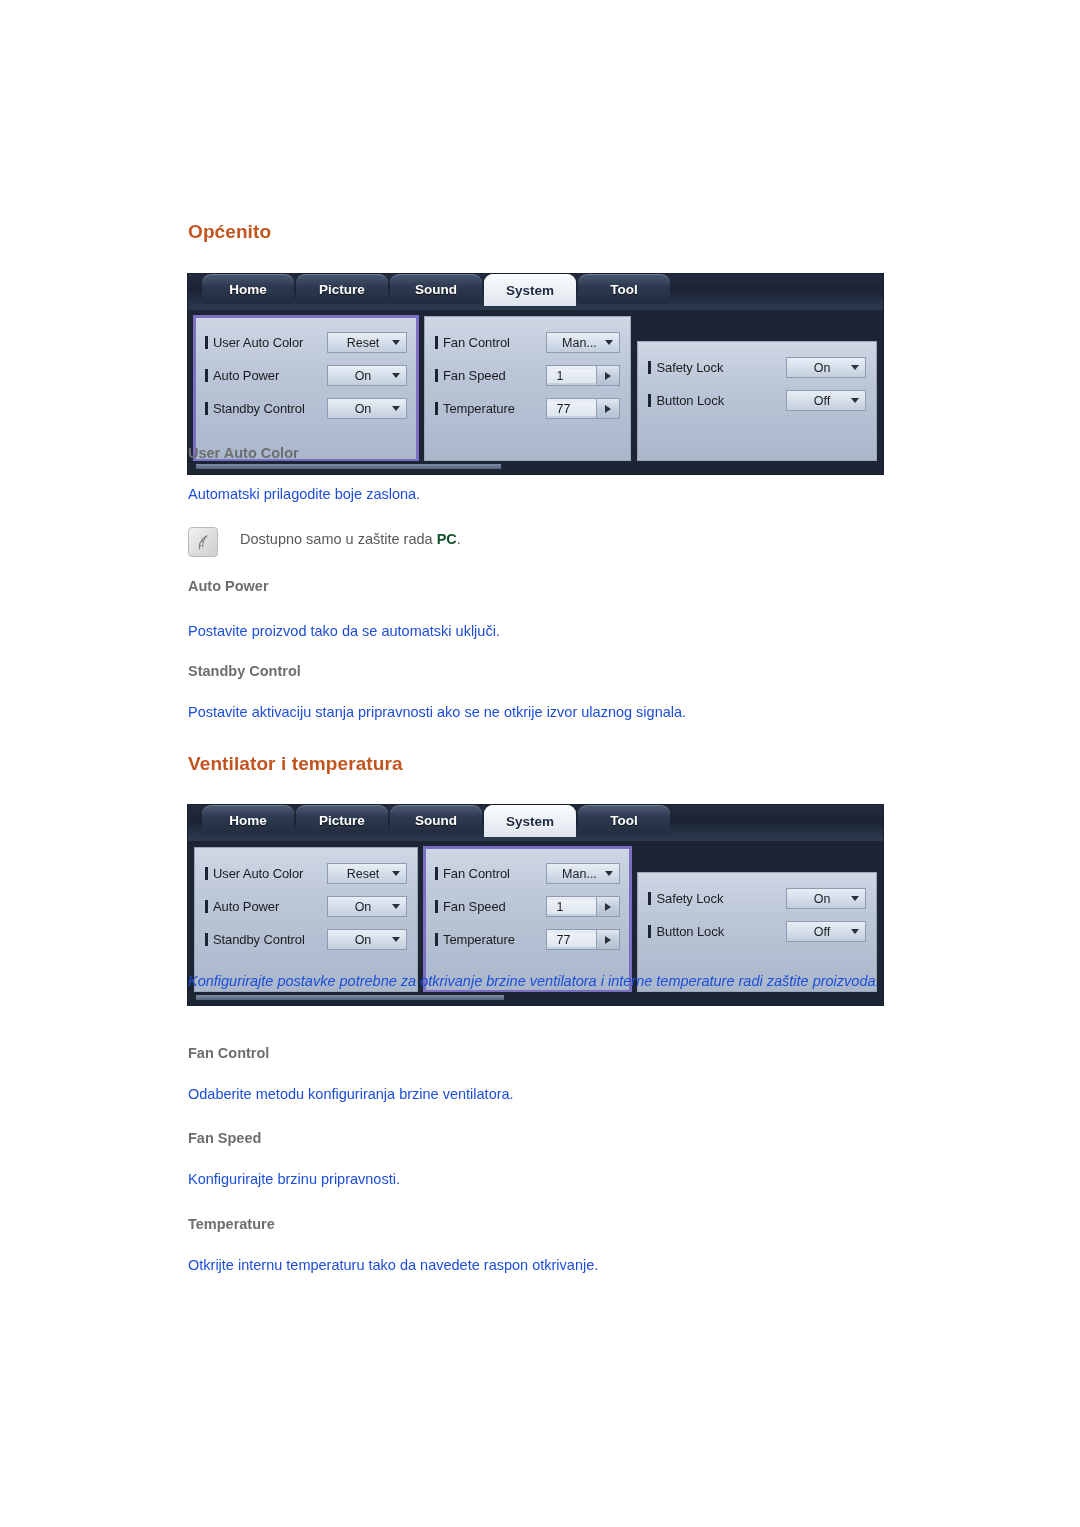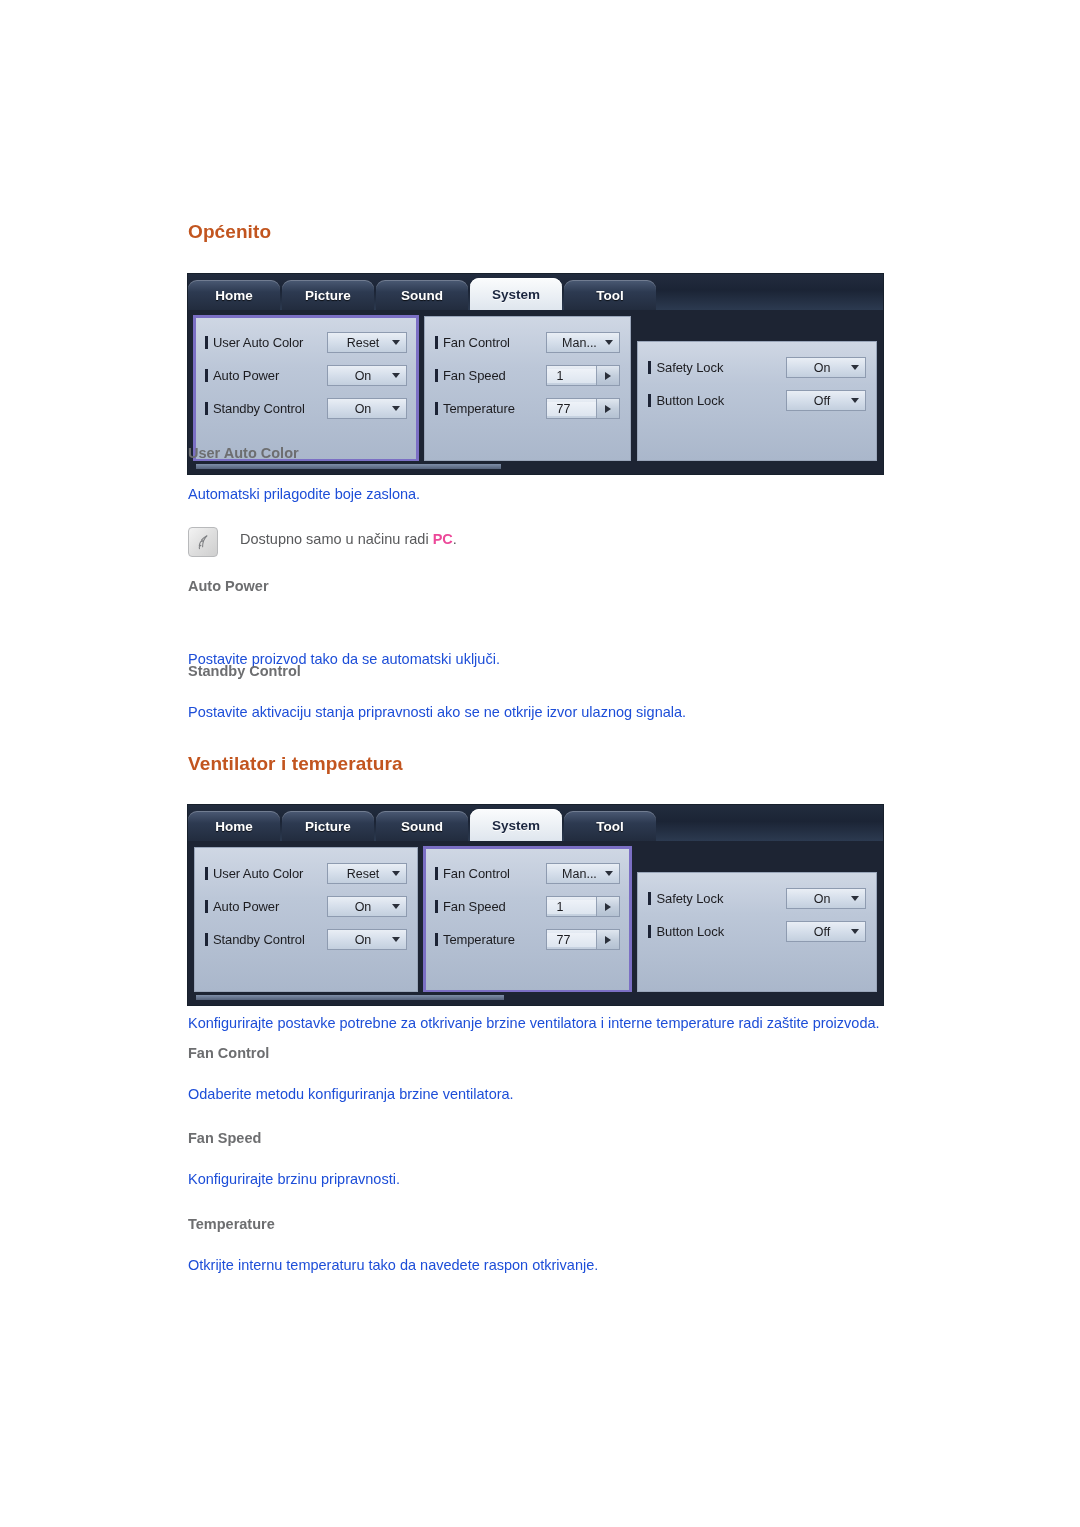--- a/index.html
+++ b/index.html
@@ -53,36 +53,36 @@
     display:flex;align-items:center;justify-content:center;
     flex:0 0 auto;
     margin-top:-4px;
   }
   .note-text{
     margin-left:22px;
     font-size:14.5px;
     color:#58595b;
     white-space:nowrap;
   }
-  .note-text b{color:#ec4899;font-weight:bold;}
+  .note-text b{color:#14532d;font-weight:bold;}
 
   
   .osd{
     position:absolute;
     left:188px;
     width:695px;
     background:#1d2433;
     box-shadow:0 0 0 1px #17202c;
   }
   .osd-tabbar{
     position:relative;
     height:36px;
     background:linear-gradient(180deg,#222c3e 0%,#1b2435 45%,#2c3a50 100%);
     display:flex;
-    align-items:flex-end;
+    padding-left:14px;
     box-sizing:border-box;
   }
   .osd-tab{
     position:relative;
     height:30px;
     min-width:92px;
     margin-right:2px;
     border-radius:9px 9px 0 0;
     display:flex;align-items:center;justify-content:center;
     font-size:13.5px;
@@ -351,25 +351,25 @@
   <div class="sub-heading" style="top:445px;">User Auto Color</div>
   <div class="body-text" style="top:483px;">Automatski prilagodite boje zaslona.</div>
 
   <div class="note-row" style="top:531px;">
     <span class="note-icon">
       <svg width="18" height="18" viewBox="0 0 18 18" aria-hidden="true">
         <path d="M12.6 3.1c-2.1 1.1-3.9 2.5-5.1 4.1l1.6 .7 -2.5 .9 c-.7 1.2 -1.1 2.5 -1.3 3.9 l1.6 -.3 -1.6 1.4 c0 .6 .05 1.2 .16 1.8" fill="none" stroke="#7f8083" stroke-width="1.1" stroke-linecap="round" stroke-linejoin="round"></path>
         <path d="M12.9 2.9c-1.5 1.4 -2.6 3.1 -3.3 4.9 -.7 1.9 -1 3.9 -1 5.9" fill="none" stroke="#7f8083" stroke-width="1.1" stroke-linecap="round"></path>
       </svg>
     </span>
-    <span class="note-text"><span>Dostupno samo u načinu radi </span><b>PC</b><span>.</span></span>
+    <span class="note-text"><span>Dostupno samo u zaštite rada </span><b>PC</b><span>.</span></span>
   </div>
 
   <div class="sub-heading" style="top:578px;">Auto Power</div>
-  <div class="body-text" style="top:648px;">Postavite proizvod tako da se automatski uključi.</div>
+  <div class="body-text" style="top:620px;">Postavite proizvod tako da se automatski uključi.</div>
 
   <div class="sub-heading" style="top:663px;">Standby Control</div>
   <div class="body-text" style="top:701px;width:760px;">Postavite aktivaciju stanja pripravnosti ako se ne otkrije izvor ulaznog signala.</div>
 
   <div class="section-heading" style="top:753px;">Ventilator i temperatura</div>
 
   <div class="osd" style="top:805px;">
     <div class="osd-tabbar">
       <div class="osd-tab">
         <span>Home</span>
@@ -496,21 +496,21 @@
         <div class="osd-row"></div>
       </div>
 
     </div>
 
     <div class="osd-foot">
       <div class="osd-scroll b"></div>
     </div>
   </div>
 
-  <div class="body-text" style="top:1012px;width:770px;">Konfigurirajte postavke potrebne za otkrivanje brzine ventilatora i interne temperature radi zaštite proizvoda.</div>
+  <div class="body-text" style="top:970px;width:770px;font-style:italic;">Konfigurirajte postavke potrebne za otkrivanje brzine ventilatora i interne temperature radi zaštite proizvoda.</div>
 
   <div class="sub-heading" style="top:1045px;">Fan Control</div>
   <div class="body-text" style="top:1083px;">Odaberite metodu konfiguriranja brzine ventilatora.</div>
 
   <div class="sub-heading" style="top:1130px;">Fan Speed</div>
   <div class="body-text" style="top:1168px;">Konfigurirajte brzinu pripravnosti.</div>
 
   <div class="sub-heading" style="top:1216px;">Temperature</div>
   <div class="body-text" style="top:1254px;width:770px;">Otkrijte internu temperaturu tako da navedete raspon otkrivanje.</div>
 

